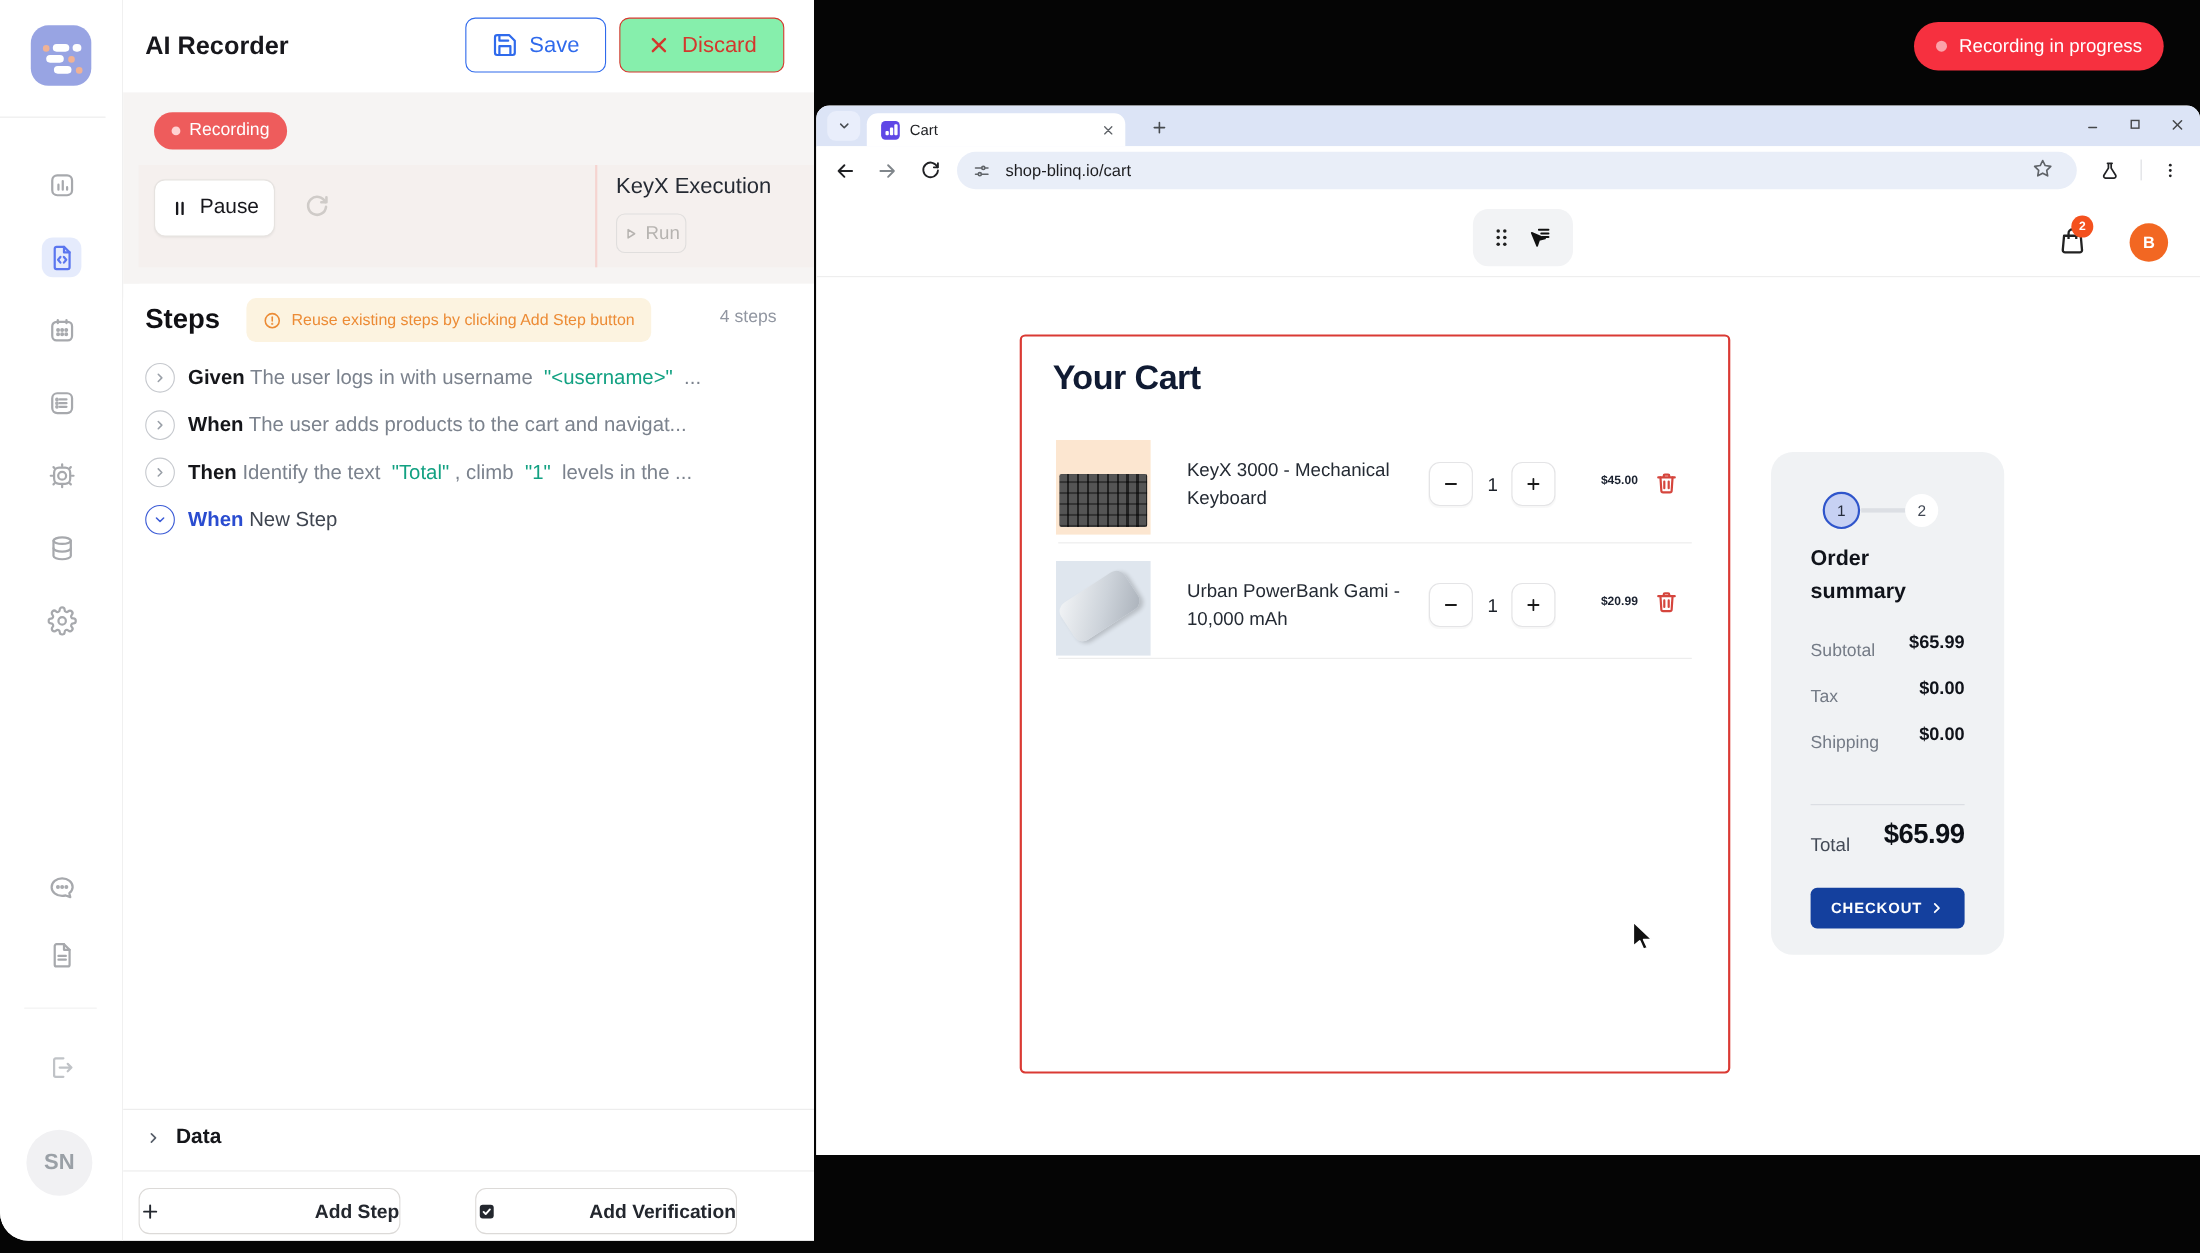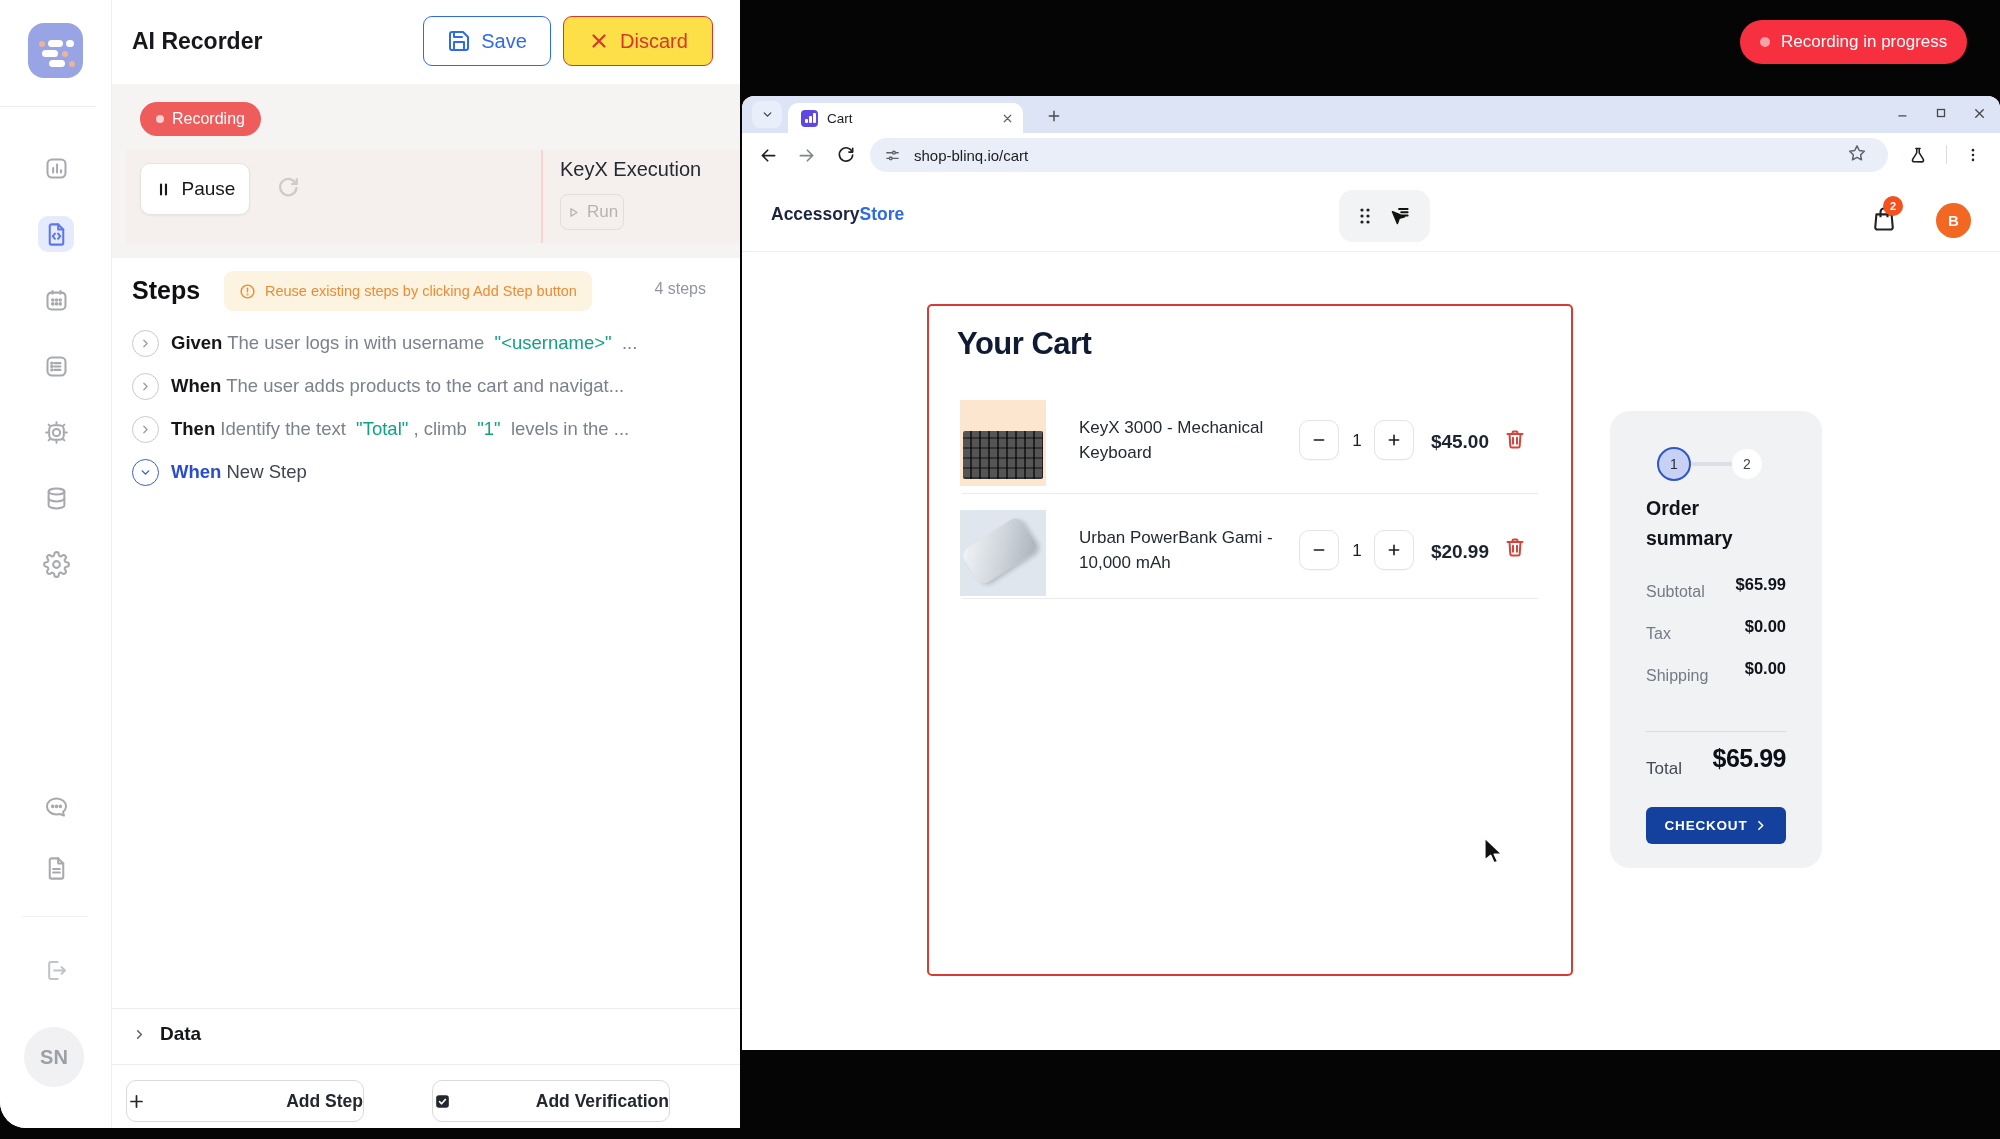--- a/index.html
+++ b/index.html
@@ -25,21 +25,21 @@
   .side-item { width:36px; height:36px; display:flex; align-items:center; justify-content:center; color:#a7a9ad; }
   .side-item.active { color:#5b76ef; background:#e5ebfc; border-radius:10px; }
   .side-bottom-item { position:absolute; left:38px; width:36px; height:36px; display:flex; align-items:center; justify-content:center; color:#a7a9ad; }
   .side-divider2 { position:absolute; left:22px; top:916px; width:66px; height:1px; background:#f1f1f1; }
   .avatar-sn { position:absolute; left:24px; top:1027px; width:60px; height:60px; border-radius:50%; background:#f1f1f3; color:#9aa0a6; font-weight:700; font-size:20px; display:flex; align-items:center; justify-content:center; }
 
   
   .app-header { position:absolute; left:112px; top:0; width:628px; height:84px; background:#fff; }
   .app-title { position:absolute; left:20px; top:28px; font-size:23px; font-weight:600; color:#17171c; }
   .btn-save { position:absolute; left:311px; top:16px; width:128px; height:50px; border:1.5px solid #2f6aec; border-radius:9px; background:#fff; color:#2f6aec; display:flex; align-items:center; justify-content:center; gap:10px; font-size:20px; cursor:pointer; }
-  .btn-discard { position:absolute; left:451px; top:16px; width:150px; height:50px; border:1.5px solid #d4372c; border-radius:9px; background:#fde047; color:#d4372c; display:flex; align-items:center; justify-content:center; gap:10px; font-size:20px; cursor:pointer; }
+  .btn-discard { position:absolute; left:451px; top:16px; width:150px; height:50px; border:1.5px solid #d4372c; border-radius:9px; background:#86efac; color:#d4372c; display:flex; align-items:center; justify-content:center; gap:10px; font-size:20px; cursor:pointer; }
 
   
   .control-zone { position:absolute; left:112px; top:84px; width:628px; height:174px; background:#f6f4f3; }
   .rec-badge { position:absolute; left:28px; top:18px; height:34px; padding:0 16px; background:#ee5c5c; border-radius:17px; color:#fff; font-size:16px; display:inline-flex; align-items:center; gap:8px; }
   .rec-badge .dot { width:8px; height:8px; border-radius:50%; background:#ffd2d2; }
   .control-strip { position:absolute; left:14px; top:66px; width:614px; height:93px; background:#f5f0ee; }
   .strip-div { position:absolute; left:415px; top:0; width:2px; height:93px; background:#f6d4d0; }
   .btn-pause { position:absolute; left:14px; top:13px; width:110px; height:52px; background:#fff; border:1px solid #e6e3e0; border-radius:10px; box-shadow:0 1px 2px rgba(0,0,0,.05); display:flex; align-items:center; justify-content:center; gap:10px; font-size:19px; color:#17171c; cursor:pointer; }
   .refresh-ic { position:absolute; left:148px; top:24px; color:#cfcbc8; }
   .test-exec-label { position:absolute; left:434px; top:8px; font-size:20px; color:#252a33; font-weight:500; }
@@ -104,21 +104,21 @@
   .cart-box { position:absolute; left:185px; top:128px; width:646px; height:672px; border:2px solid #da3a34; border-radius:5px; background:#fff; }
   .cart-title { position:absolute; left:28px; top:20px; font-size:31px; font-weight:800; color:#101b33; letter-spacing:-0.5px; }
   .prod-img { position:absolute; left:31px; width:86px; height:86px; overflow:hidden; }
   .img-kb { background:#fce6d0; }
   .img-kb .kb { position:absolute; left:4%; right:4%; top:36%; bottom:8%; background:repeating-linear-gradient(0deg, rgba(0,0,0,.4) 0 2px, transparent 2px 10px), repeating-linear-gradient(90deg,#555 0 7px,#222 7px 9px); background-color:#2b2b2b; border-radius:2px; }
   .img-pb { background:#dfe6ee; }
   .img-pb .pb { position:absolute; left:6%; top:24%; width:80%; height:46%; transform:rotate(-33deg); background:linear-gradient(135deg,#f3f5f7 0%,#cdd3da 55%,#aab1ba 100%); border-radius:9px; box-shadow:2px 3px 4px rgba(0,0,0,.18); }
   .prod-name { position:absolute; left:150px; font-size:17px; color:#242a33; line-height:25px; }
   .qty-btn { position:absolute; width:40px; height:40px; background:#fff; border:1px solid #e4e4e6; border-radius:10px; display:flex; align-items:center; justify-content:center; color:#1a1a1a; cursor:pointer; box-shadow:0 1px 1px rgba(0,0,0,.03); }
   .qty-val { position:absolute; width:30px; text-align:center; font-size:17px; color:#1a1f28; }
-  .prod-price { position:absolute; width:90px; text-align:right; font-size:19px; font-weight:600; color:#1b2230; }
+  .prod-price { position:absolute; width:90px; text-align:right; font-size:11px; font-weight:600; color:#1b2230; }
   .trash-btn { position:absolute; width:26px; height:28px; color:#d5453d; cursor:pointer; }
   .row-div { position:absolute; left:33px; width:576px; height:1px; background:#ebebeb; }
 
   
   .summary { position:absolute; left:868px; top:235px; width:212px; height:457px; background:#f0f2f4; border-radius:20px; }
   .step-c1 { position:absolute; left:47px; top:36px; width:34px; height:34px; border-radius:50%; background:#c7d1f3; border:2px solid #2f55cb; color:#262d3c; font-size:14px; display:flex; align-items:center; justify-content:center; }
   .step-c2 { position:absolute; left:122px; top:38px; width:30px; height:30px; border-radius:50%; background:#fff; color:#3f4652; font-size:14px; display:flex; align-items:center; justify-content:center; }
   .step-conn { position:absolute; left:82px; top:51px; width:40px; height:4px; background:#dcdfe4; }
   .sum-title { position:absolute; left:36px; top:82px; font-size:19.5px; font-weight:700; color:#10131a; line-height:30px; }
   .sum-row { position:absolute; left:36px; width:140px; height:30px;text-align:right; }
@@ -465,21 +465,20 @@
           <svg width="18" height="18" viewBox="0 0 24 24" fill="currentColor">
             <circle cx="12" cy="5.5" r="1.7"></circle>
             <circle cx="12" cy="12" r="1.7"></circle>
             <circle cx="12" cy="18.5" r="1.7"></circle>
           </svg>
         </span>
     </div>
 
     <div class="page">
       <div class="shop-header">
-        <div class="brand"><span>Accessory</span><b>Store</b></div>
         <div class="rec-widget">
           <span>
               <svg width="14" height="20" viewBox="0 0 14 20" fill="currentColor">
                 <circle cx="4" cy="4" r="1.6"></circle>
                 <circle cx="10" cy="4" r="1.6"></circle>
                 <circle cx="4" cy="10" r="1.6"></circle>
                 <circle cx="10" cy="10" r="1.6"></circle>
                 <circle cx="4" cy="16" r="1.6"></circle>
                 <circle cx="10" cy="16" r="1.6"></circle>
               </svg>

